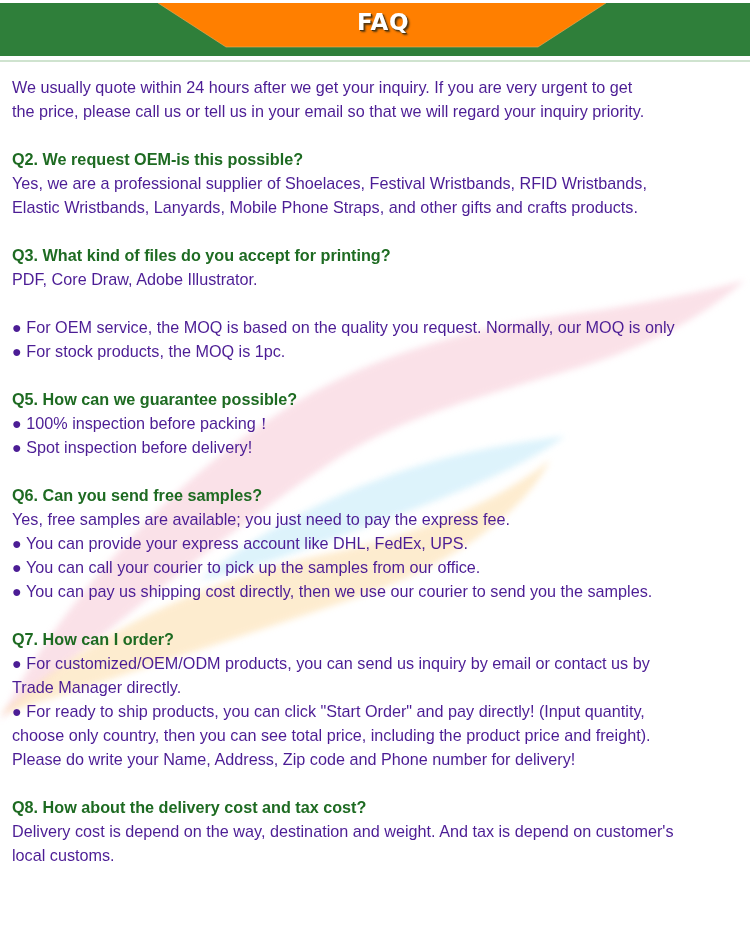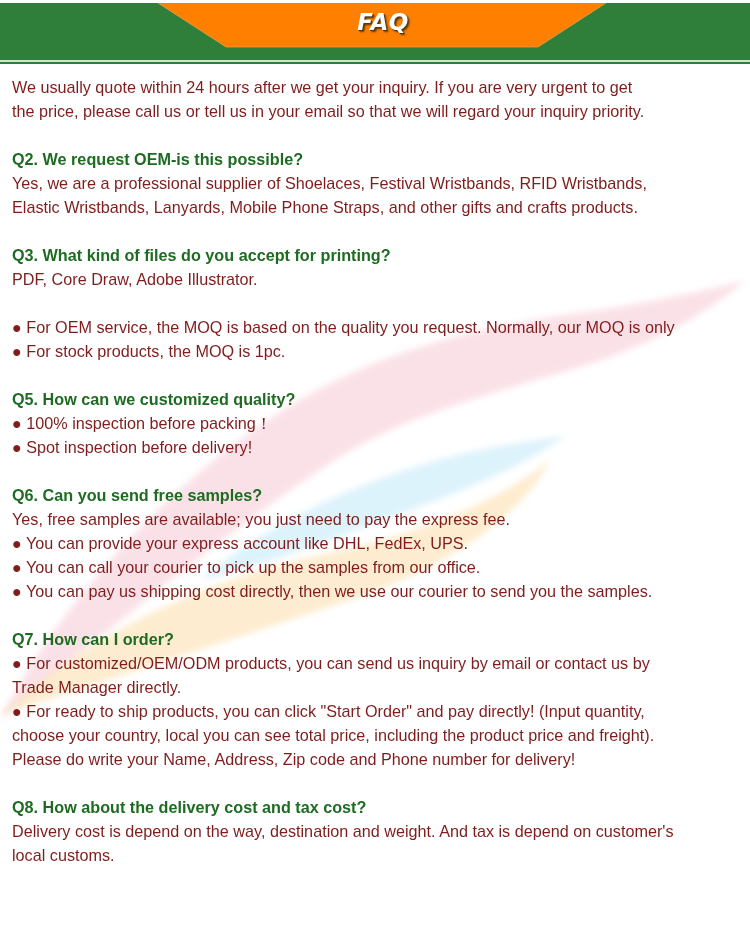--- a/index.html
+++ b/index.html
@@ -14,24 +14,23 @@
     .watermark {
       position: absolute;
       left: 0; top: 0;
       width: 750px; height: 950px;
       z-index: 0;
       pointer-events: none;
     }
     .header {
       position: absolute;
       left: 0; top: 3px;
-      width: 750px; height: 61px;
+      width: 750px; height: 53px;
       background: #2f7f3a;
       z-index: 1;
-      font-style: italic;
     }
     .header-under {
       position: absolute;
       left: 0; top: 60px;
       width: 750px; height: 2px;
       background: #cfe3cf;
       z-index: 1;
     }
     .header svg { position: absolute; left: 0; top: 0; }
     .header-title {
@@ -55,21 +54,21 @@
       line-height: 24px;
     }
     .faq-item { margin-bottom: 24px; }
     .question {
       color: #1e6b22;
       font-weight: bold;
       white-space: nowrap;
       height: 24px;
     }
     .line {
-      color: #7f1d1d;
+      color: #4c1d95;
       white-space: nowrap;
       height: 24px;
     }
   </style>
 </head>
 <body>
 
 <svg class="watermark" viewBox="0 0 750 950" xmlns="http://www.w3.org/2000/svg">
   <defs>
     <filter id="blur" x="-10%" y="-10%" width="120%" height="120%">
@@ -110,39 +109,39 @@
     <div class="question">Q3. What kind of files do you accept for printing?</div>
     <div class="line">PDF, Core Draw, Adobe Illustrator.</div>
   </div>
 
   <div class="faq-item">
     <div class="line">● For OEM service, the MOQ is based on the quality you request. Normally, our MOQ is only</div>
     <div class="line">● For stock products, the MOQ is 1pc.</div>
   </div>
 
   <div class="faq-item">
-    <div class="question">Q5. How can we customized quality?</div>
+    <div class="question">Q5. How can we guarantee possible?</div>
     <div class="line">● 100% inspection before packing！</div>
     <div class="line">● Spot inspection before delivery!</div>
   </div>
 
   <div class="faq-item">
     <div class="question">Q6. Can you send free samples?</div>
     <div class="line">Yes, free samples are available; you just need to pay the express fee.</div>
     <div class="line">● You can provide your express account like DHL, FedEx, UPS.</div>
     <div class="line">● You can call your courier to pick up the samples from our office.</div>
     <div class="line">● You can pay us shipping cost directly, then we use our courier to send you the samples.</div>
   </div>
 
   <div class="faq-item">
     <div class="question">Q7. How can I order?</div>
     <div class="line">● For customized/OEM/ODM products, you can send us inquiry by email or contact us by</div>
     <div class="line">Trade Manager directly.</div>
     <div class="line">● For ready to ship products, you can click "Start Order" and pay directly! (Input quantity,</div>
-    <div class="line">choose your country, local you can see total price, including the product price and freight).</div>
+    <div class="line">choose only country, then you can see total price, including the product price and freight).</div>
     <div class="line">Please do write your Name, Address, Zip code and Phone number for delivery!</div>
   </div>
 
   <div class="faq-item">
     <div class="question">Q8. How about the delivery cost and tax cost?</div>
     <div class="line">Delivery cost is depend on the way, destination and weight. And tax is depend on customer's</div>
     <div class="line">local customs.</div>
   </div>
 
 </div>

